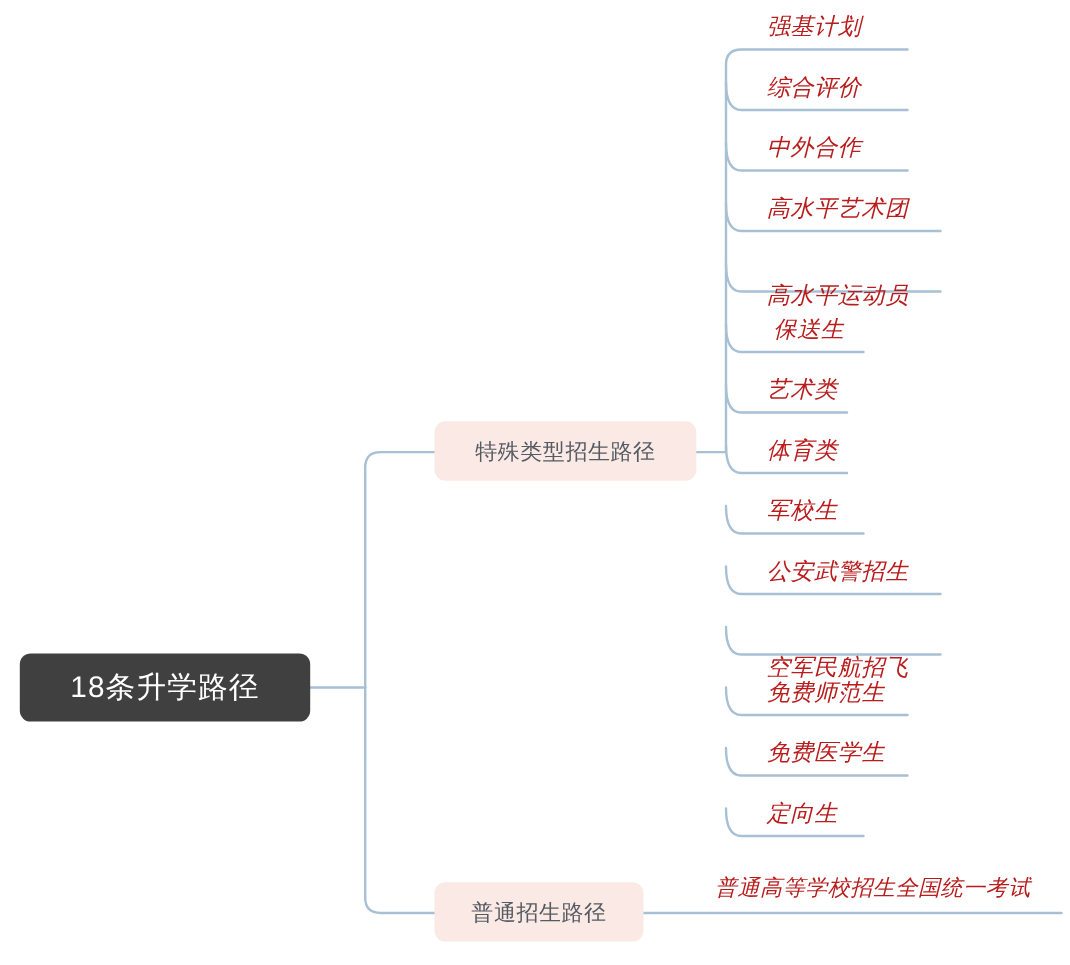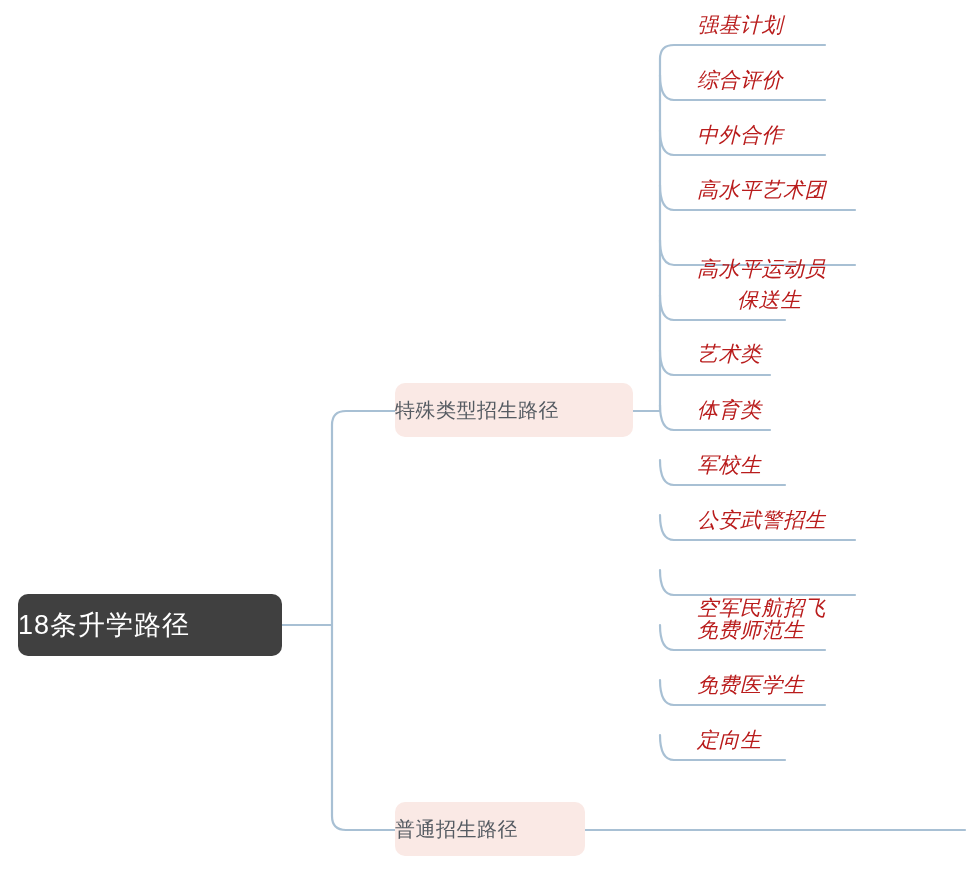--- a/index.html
+++ b/index.html
@@ -27,20 +27,21 @@
     top: 0;
     width: 973px;
     height: 877px;
     pointer-events: none;
   }
   .node {
     position: absolute;
     box-sizing: border-box;
     display: flex;
     align-items: center;
+    justify-content: center;
     white-space: nowrap;
   }
   .node-root {
     left: 18px;
     top: 594px;
     width: 264px;
     height: 62px;
     background: #404040;
     border-radius: 10px;
     color: #ffffff;
@@ -125,24 +126,25 @@
 
   <div class="node node-branch node-branch-normal">
     <span>普通招生路径</span>
   </div>
 
   <div class="leaf" style="left:697px; top:14px;">强基计划</div>
   <div class="leaf" style="left:697px; top:69px;">综合评价</div>
   <div class="leaf" style="left:697px; top:124px;">中外合作</div>
   <div class="leaf" style="left:697px; top:179px;">高水平艺术团</div>
   <div class="leaf" style="left:697px; top:234px;margin-top:24px;">高水平运动员</div>
-  <div class="leaf" style="left:737px; top:289px;">保送生</div>
+  <div class="leaf" style="left:703px; top:289px;">保送生</div>
   <div class="leaf" style="left:697px; top:344px;font-family:Liberation Serif, serif;">艺术类</div>
   <div class="leaf" style="left:697px; top:399px;">体育类</div>
   <div class="leaf" style="left:697px; top:454px;">军校生</div>
   <div class="leaf" style="left:697px; top:509px;">公安武警招生</div>
   <div class="leaf" style="left:697px; top:564px;margin-top:33px;">空军民航招飞</div>
   <div class="leaf" style="left:697px; top:619px;">免费师范生</div>
   <div class="leaf" style="left:697px; top:674px;">免费医学生</div>
   <div class="leaf" style="left:697px; top:729px;">定向生</div>
 
+  <div class="leaf leaf-wide" style="left:650px; top:798px;">普通高等学校招生全国统一考试</div>
 
 </div>
 
 </body></html>

